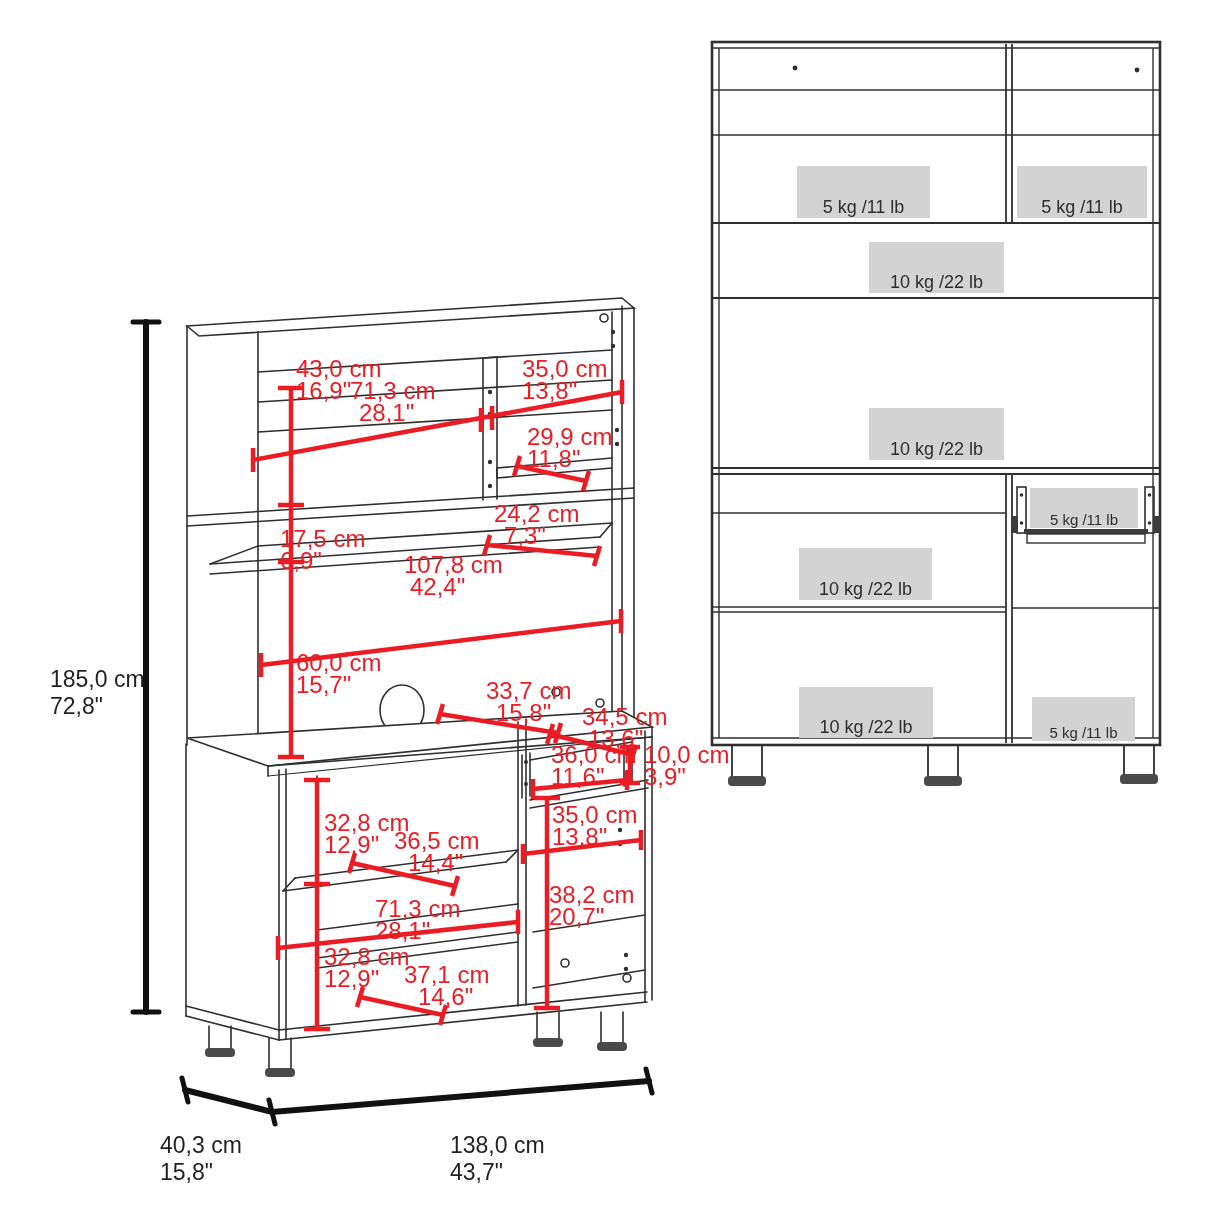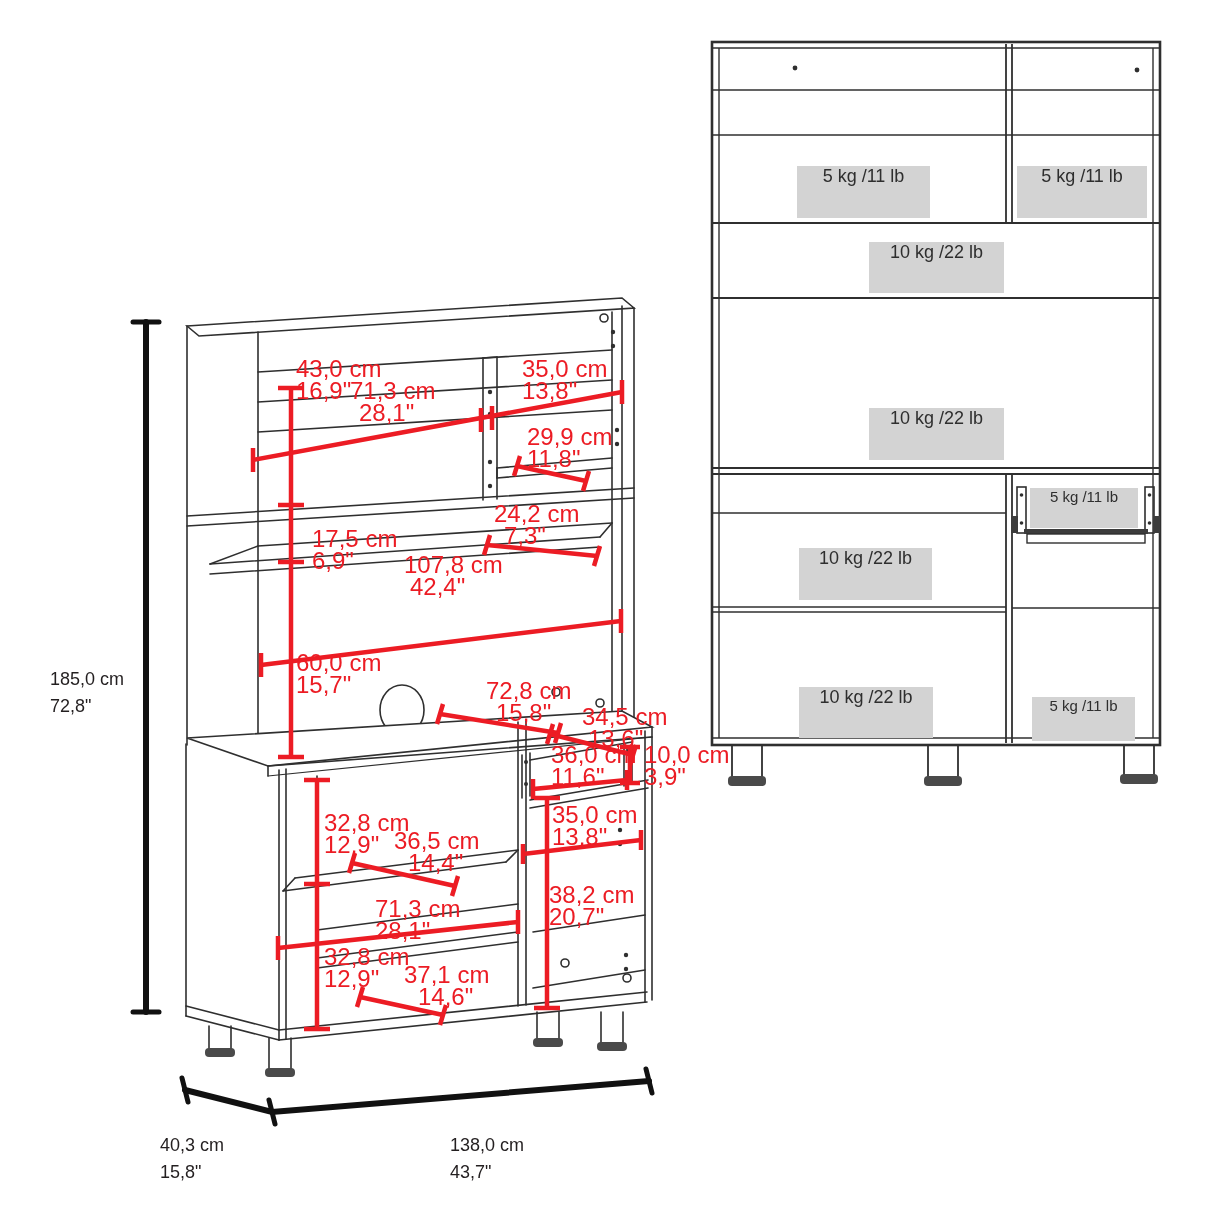--- a/index.html
+++ b/index.html
@@ -1,24 +1,24 @@
 <!DOCTYPE html>
 <html><head>
 <meta charset="utf-8">
 <style>
   html,body{margin:0;padding:0;background:#ffffff;}
   #stage{position:relative;width:1214px;height:1214px;background:#fff;overflow:hidden;
          font-family:"Liberation Sans", sans-serif;}
   #lineart{position:absolute;left:0;top:0;}
   .dim{position:absolute;color:#ec1c24;font-size:24px;line-height:22px;white-space:nowrap;}
   .dim span{display:block;}
-  .dim-black{position:absolute;color:#231f20;font-size:18px;line-height:27px;white-space:nowrap;}
+  .dim-black{position:absolute;color:#231f20;font-size:23px;line-height:27px;white-space:nowrap;}
   .dim-black span{display:block;}
   .cap{position:absolute;background:#d3d3d3;color:#2e2e2e;display:flex;
-       align-items:flex-start;justify-content:center;font-size:18px;white-space:nowrap;}
+       align-items:flex-end;justify-content:center;font-size:18px;white-space:nowrap;}
   .cap.small{font-size:15px;}
 </style>
 </head>
 <body>
 
 <div id="stage">
 
 <svg id="lineart" width="1214" height="1214" viewBox="0 0 1214 1214">
 
   <g stroke="#2f2f2f" stroke-width="1.6" fill="none" stroke-linecap="round">
@@ -258,34 +258,34 @@
   <span>13,8"</span>
 </div>
 <div class="dim" style="left:527px;top:426px">
   <span>29,9 cm</span>
   <span>11,8"</span>
 </div>
 <div class="dim" style="left:494px;top:503px">
   <span>24,2 cm</span>
   <span style="padding-left:10px">7,3"</span>
 </div>
-<div class="dim" style="left:312px;top:528px">
+<div class="dim" style="left:280px;top:528px">
   <span>17,5 cm</span>
   <span>6,9"</span>
 </div>
 <div class="dim" style="left:404px;top:554px">
   <span>107,8 cm</span>
   <span style="padding-left:6px">42,4"</span>
 </div>
 <div class="dim" style="left:296px;top:652px">
   <span>60,0 cm</span>
   <span>15,7"</span>
 </div>
 <div class="dim" style="left:486px;top:680px">
-  <span>72,8 cm</span>
+  <span>33,7 cm</span>
   <span style="padding-left:10px">15,8"</span>
 </div>
 <div class="dim" style="left:582px;top:706px">
   <span>34,5 cm</span>
   <span style="padding-left:6px">13,6"</span>
 </div>
 <div class="dim" style="left:551px;top:744px">
   <span>36,0 cm</span>
   <span>11,6"</span>
 </div>

